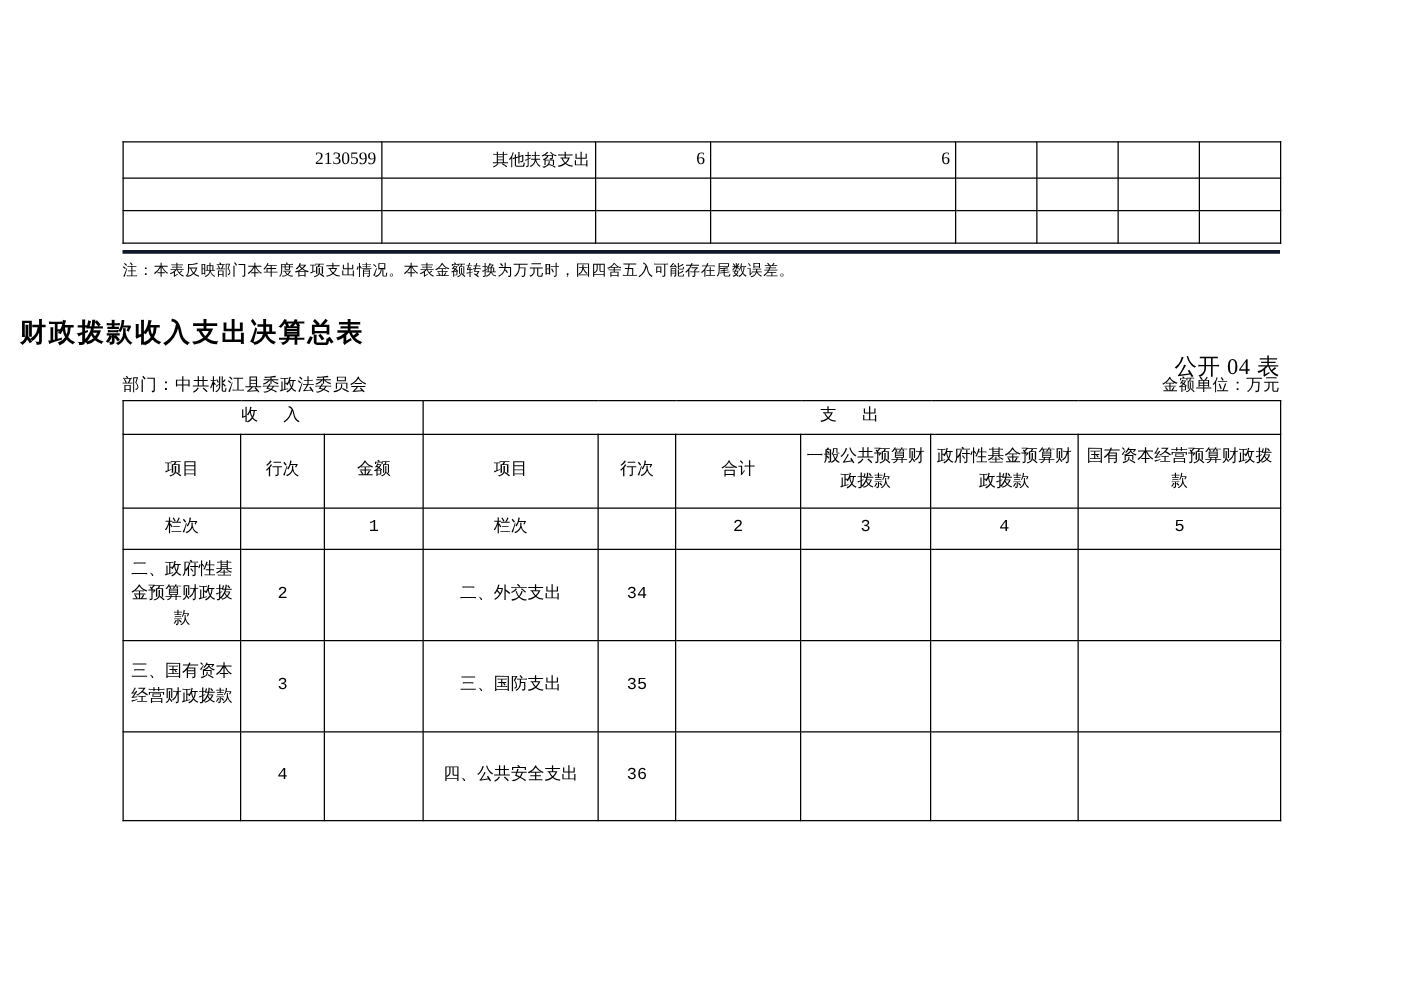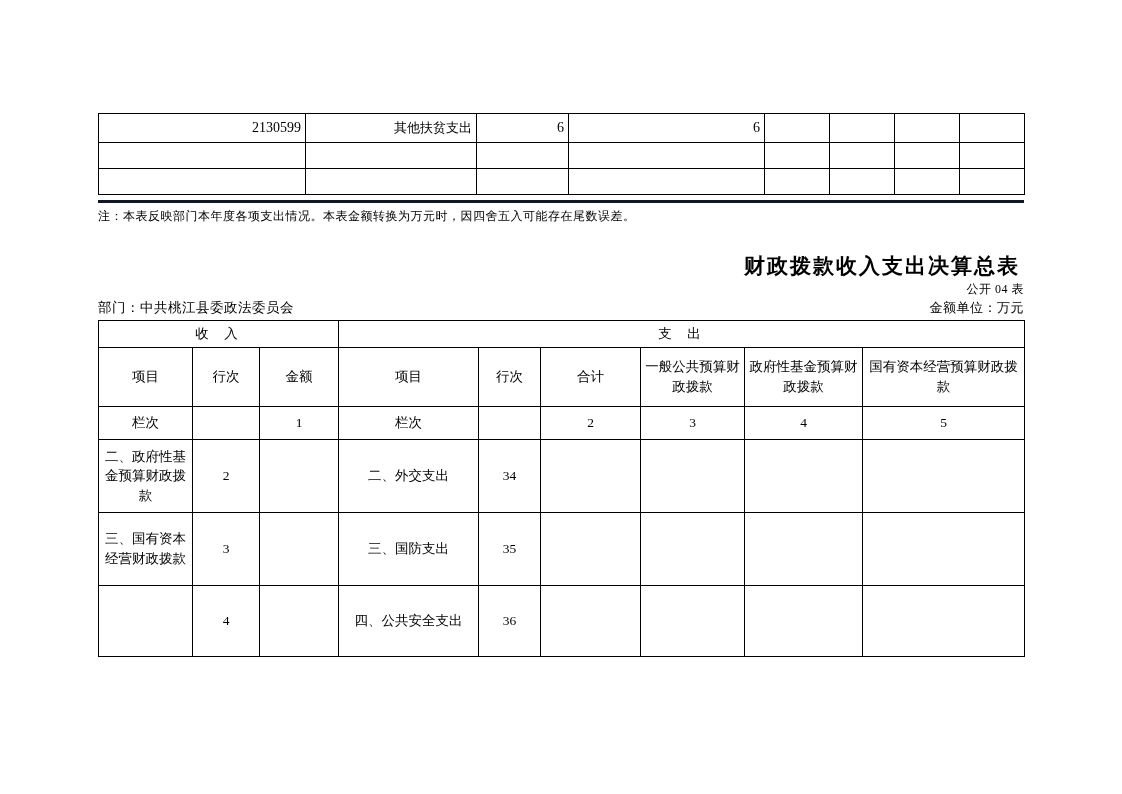--- a/index.html
+++ b/index.html
@@ -57,31 +57,32 @@
     padding-top: 5px;
     border-top: 3px solid #0f172a;
   }
 
   
   .doc-title {
     position: absolute;
     left: 0;
     top: 252px;
     width: 1020px;
-    text-align: right;
+    text-align: left;
     font-size: 21px;
     font-weight: bold;
     letter-spacing: 2px;
     font-family: "Liberation Serif", "DejaVu Serif", serif;
+    padding-left: 16px;
   }
   .meta-right-1 {
     position: absolute;
     right: 98px;
     top: 281px;
-    font-size: 12px;
+    font-size: 18px;
     letter-spacing: 0.5px;
   }
   .meta-left {
     position: absolute;
     left: 98px;
     top: 299px;
     font-size: 13.5px;
     letter-spacing: 0.5px;
   }
   .meta-right-2 {
@@ -93,20 +94,21 @@
   }
 
   
   .main-table {
     position: absolute;
     left: 98px;
     top: 320px;
     width: 926px;
     border-collapse: collapse;
     table-layout: fixed;
+    font-family: Liberation Mono, monospace;
   }
   .main-table td {
     border: 1px solid #000000;
     text-align: center;
     vertical-align: middle;
     font-size: 13.5px;
     line-height: 1.45;
     padding: 3px 4px;
   }
   .main-table td.group-head {

